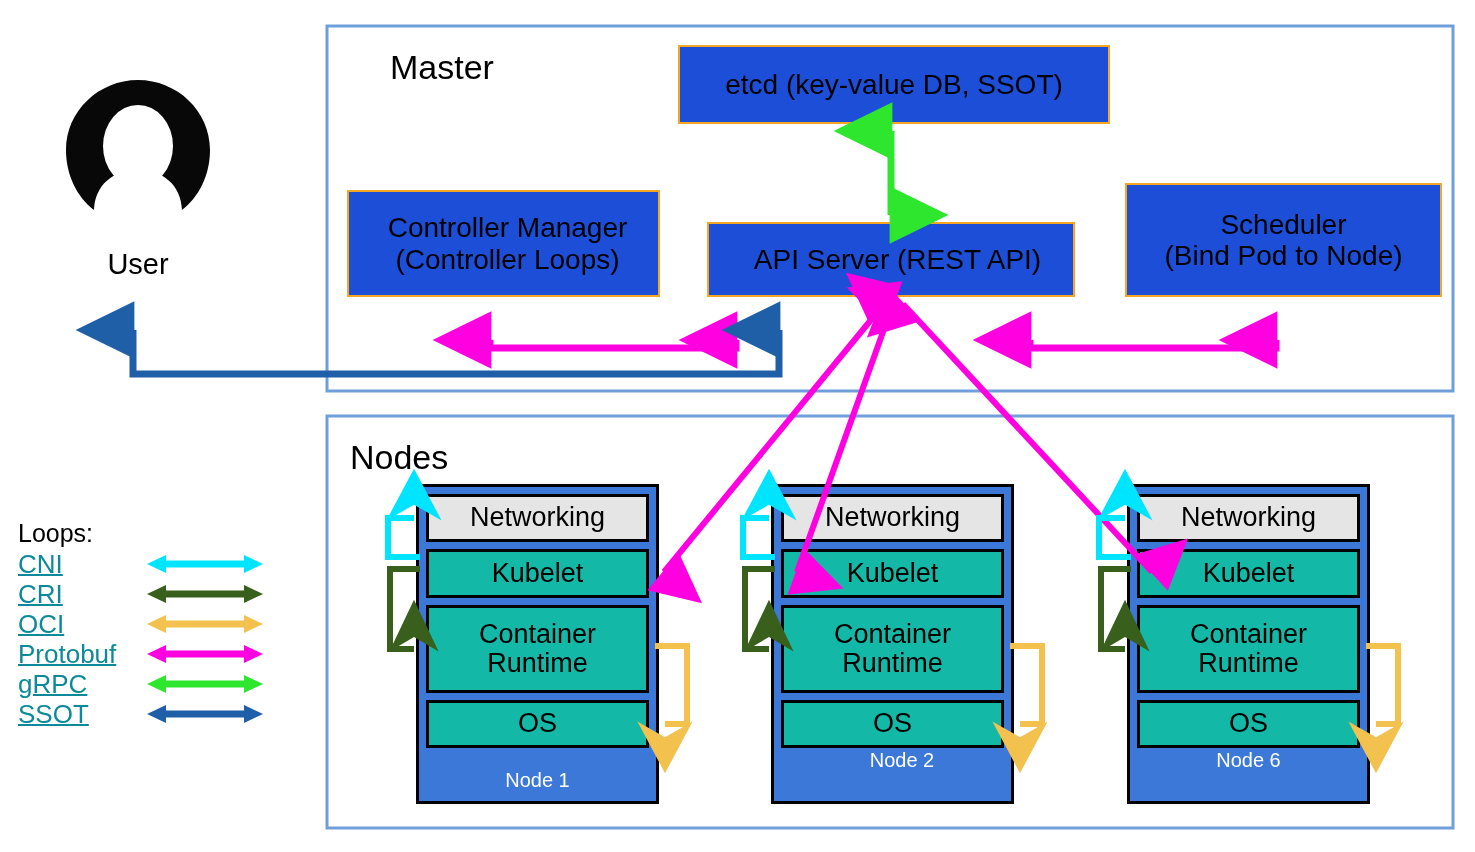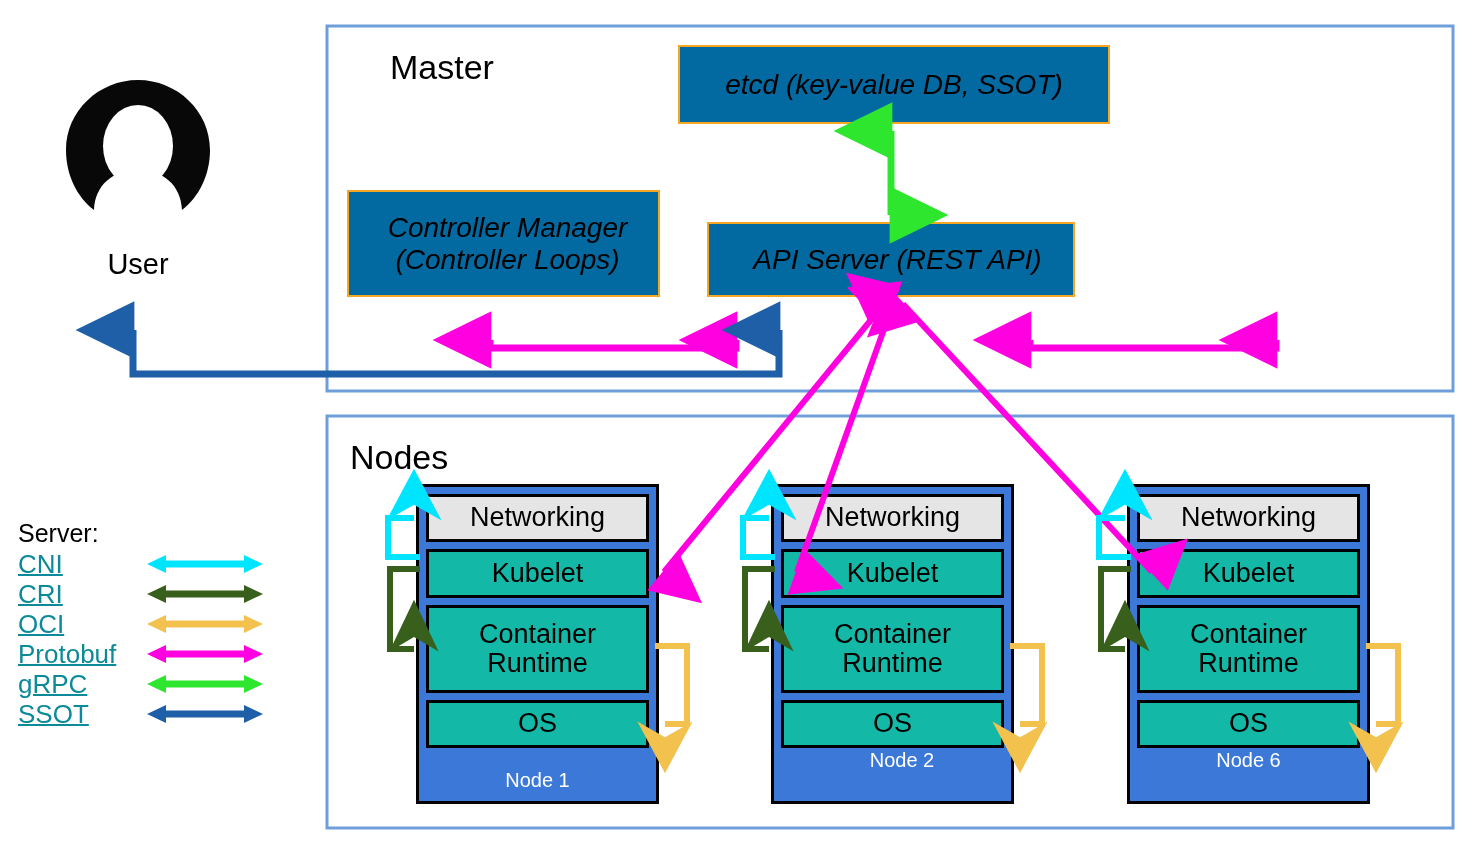--- a/index.html
+++ b/index.html
@@ -4,21 +4,21 @@
 <style>
   html,body{margin:0;padding:0;background:#ffffff;}
   body{width:1475px;height:852px;position:relative;overflow:hidden;
        font-family:"Liberation Sans","DejaVu Sans",sans-serif;color:#000;}
   #stage{position:absolute;left:0;top:0;width:1475px;height:852px;}
   svg.layer{position:absolute;left:0;top:0;width:1475px;height:852px;overflow:visible;}
   #wires{pointer-events:none;z-index:5;}
   #frames{z-index:1;}
   .boxlabel{position:absolute;display:flex;align-items:center;justify-content:center;
             text-align:center;line-height:1.12;z-index:3;}
-  .orangebox{border:2px solid #f5a623;background:#0369a1;box-sizing:border-box;font-style:italic;}
+  .orangebox{border:2px solid #f5a623;background:#1d4ed8;box-sizing:border-box;}
   .sectiontitle{position:absolute;font-size:34px;color:#000;z-index:3;white-space:nowrap;}
   
   .node{position:absolute;background:#3b78d8;border:3px solid #000;box-sizing:border-box;z-index:3;}
   .nrow{position:absolute;border:3px solid #000;box-sizing:border-box;background:#14b8a6;
         display:flex;align-items:center;justify-content:center;text-align:center;
         font-size:27px;line-height:1.08;}
   .nrow.net{background:#e5e5e5;}
   .nodename{position:absolute;left:0;right:0;text-align:center;color:#ffffff;font-size:20px;}
   
   #legend{position:absolute;left:18px;top:519px;z-index:4;}
@@ -51,20 +51,22 @@
   <div class="sectiontitle" style="left:350px;top:48px;margin-left:40px;">Master</div>
   <div class="sectiontitle" style="left:350px;top:438px;">Nodes</div>
 
   <div class="boxlabel orangebox" style="left:678px;top:45px;width:432px;height:79px;font-size:28px;">etcd (key-value DB, SSOT)</div>
 
   <div class="boxlabel orangebox" style="left:347px;top:190px;width:313px;height:107px;font-size:28px;white-space:pre-line;padding-left:8px;">Controller Manager
 (Controller Loops)</div>
 
   <div class="boxlabel orangebox" style="left:707px;top:222px;width:368px;height:75px;font-size:28px;padding-left:13px;">API Server (REST API)</div>
 
+  <div class="boxlabel orangebox" style="left:1125px;top:183px;width:317px;height:114px;font-size:28px;white-space:pre-line;">Scheduler
+(Bind Pod to Node)</div>
 
   <div class="node" style="left:416px;top:484px;width:243px;height:320px;">
     <div class="nodename" style="top:262px;margin-top:20px;">Node 1</div>
   </div>
   <div class="nrow net" style="left:426px;top:494px;width:223px;height:48px;z-index:4;">Networking</div>
   <div class="nrow" style="left:426px;top:549px;width:223px;height:49px;z-index:4;">Kubelet</div>
   <div class="nrow" style="left:426px;top:605px;width:223px;height:88px;z-index:4;">Container Runtime</div>
   <div class="nrow" style="left:426px;top:700px;width:223px;height:48px;z-index:4;">OS</div>
 
   <div class="node" style="left:771px;top:484px;width:243px;height:320px;">
@@ -126,21 +128,21 @@
     <path d="M775,557 L743,557 L743,518 L769,518" fill="none" stroke="#00e5ff" stroke-width="6" marker-end="url(#mk-cni)"></path>
     <path d="M775,569 L745,569 L745,649 L769,649" fill="none" stroke="#38601c" stroke-width="6" marker-end="url(#mk-cri)"></path>
     <path d="M1010,646 L1042,646 L1042,724 L1020,724" fill="none" stroke="#f2c14e" stroke-width="6" marker-end="url(#mk-oci)"></path>
 
     <path d="M1131,557 L1099,557 L1099,518 L1125,518" fill="none" stroke="#00e5ff" stroke-width="6" marker-end="url(#mk-cni)"></path>
     <path d="M1131,569 L1101,569 L1101,649 L1125,649" fill="none" stroke="#38601c" stroke-width="6" marker-end="url(#mk-cri)"></path>
     <path d="M1366,646 L1398,646 L1398,724 L1376,724" fill="none" stroke="#f2c14e" stroke-width="6" marker-end="url(#mk-oci)"></path>
   </svg>
 
   <div id="legend">
-    <div class="head">Server:</div>
+    <div class="head">Loops:</div>
 
     <div class="legrow">
       <span class="lbl">CNI</span>
       <svg class="swatch" viewBox="0 0 122 22">
         <path d="M3,11 L22,2 L22,7.5 L100,7.5 L100,2 L119,11 L100,20 L100,14.5 L22,14.5 L22,20 Z" fill="#00e5ff"></path>
       </svg>
     </div>
 
     <div class="legrow">
       <span class="lbl">CRI</span>

